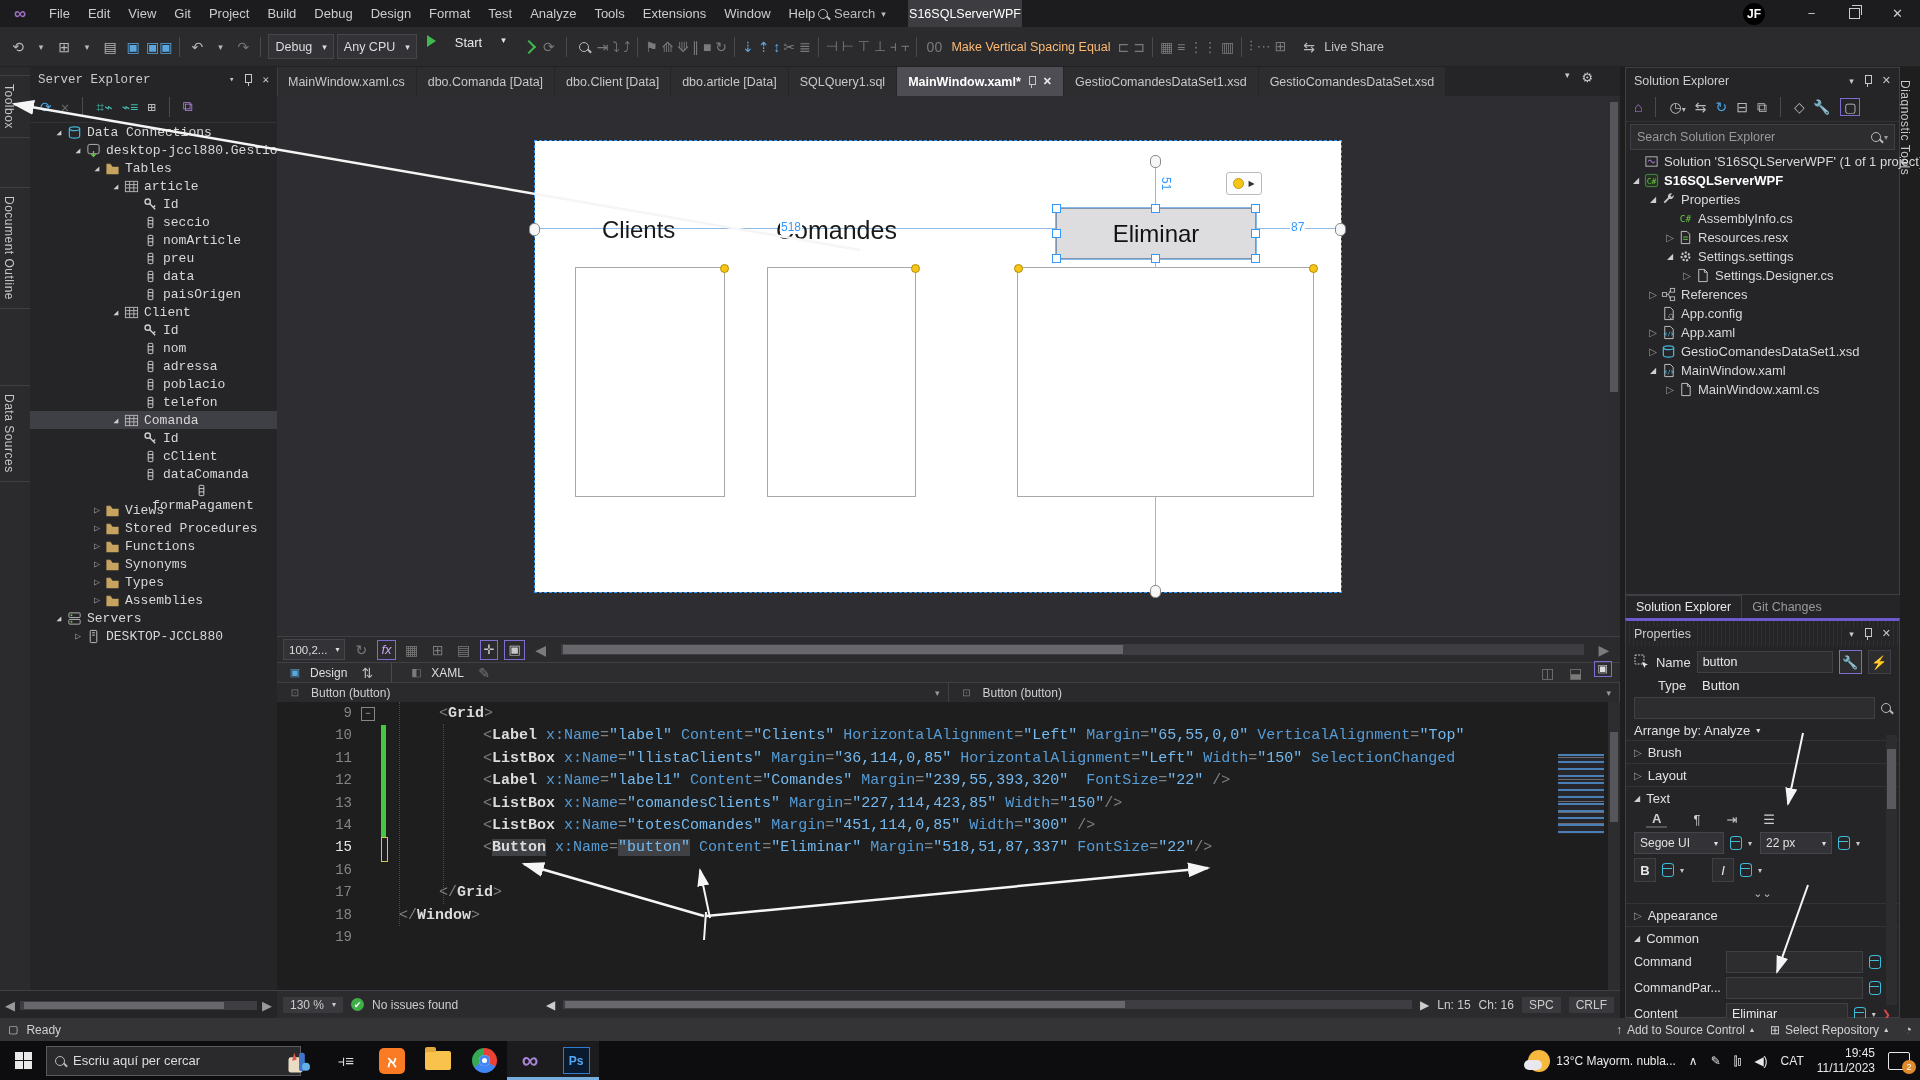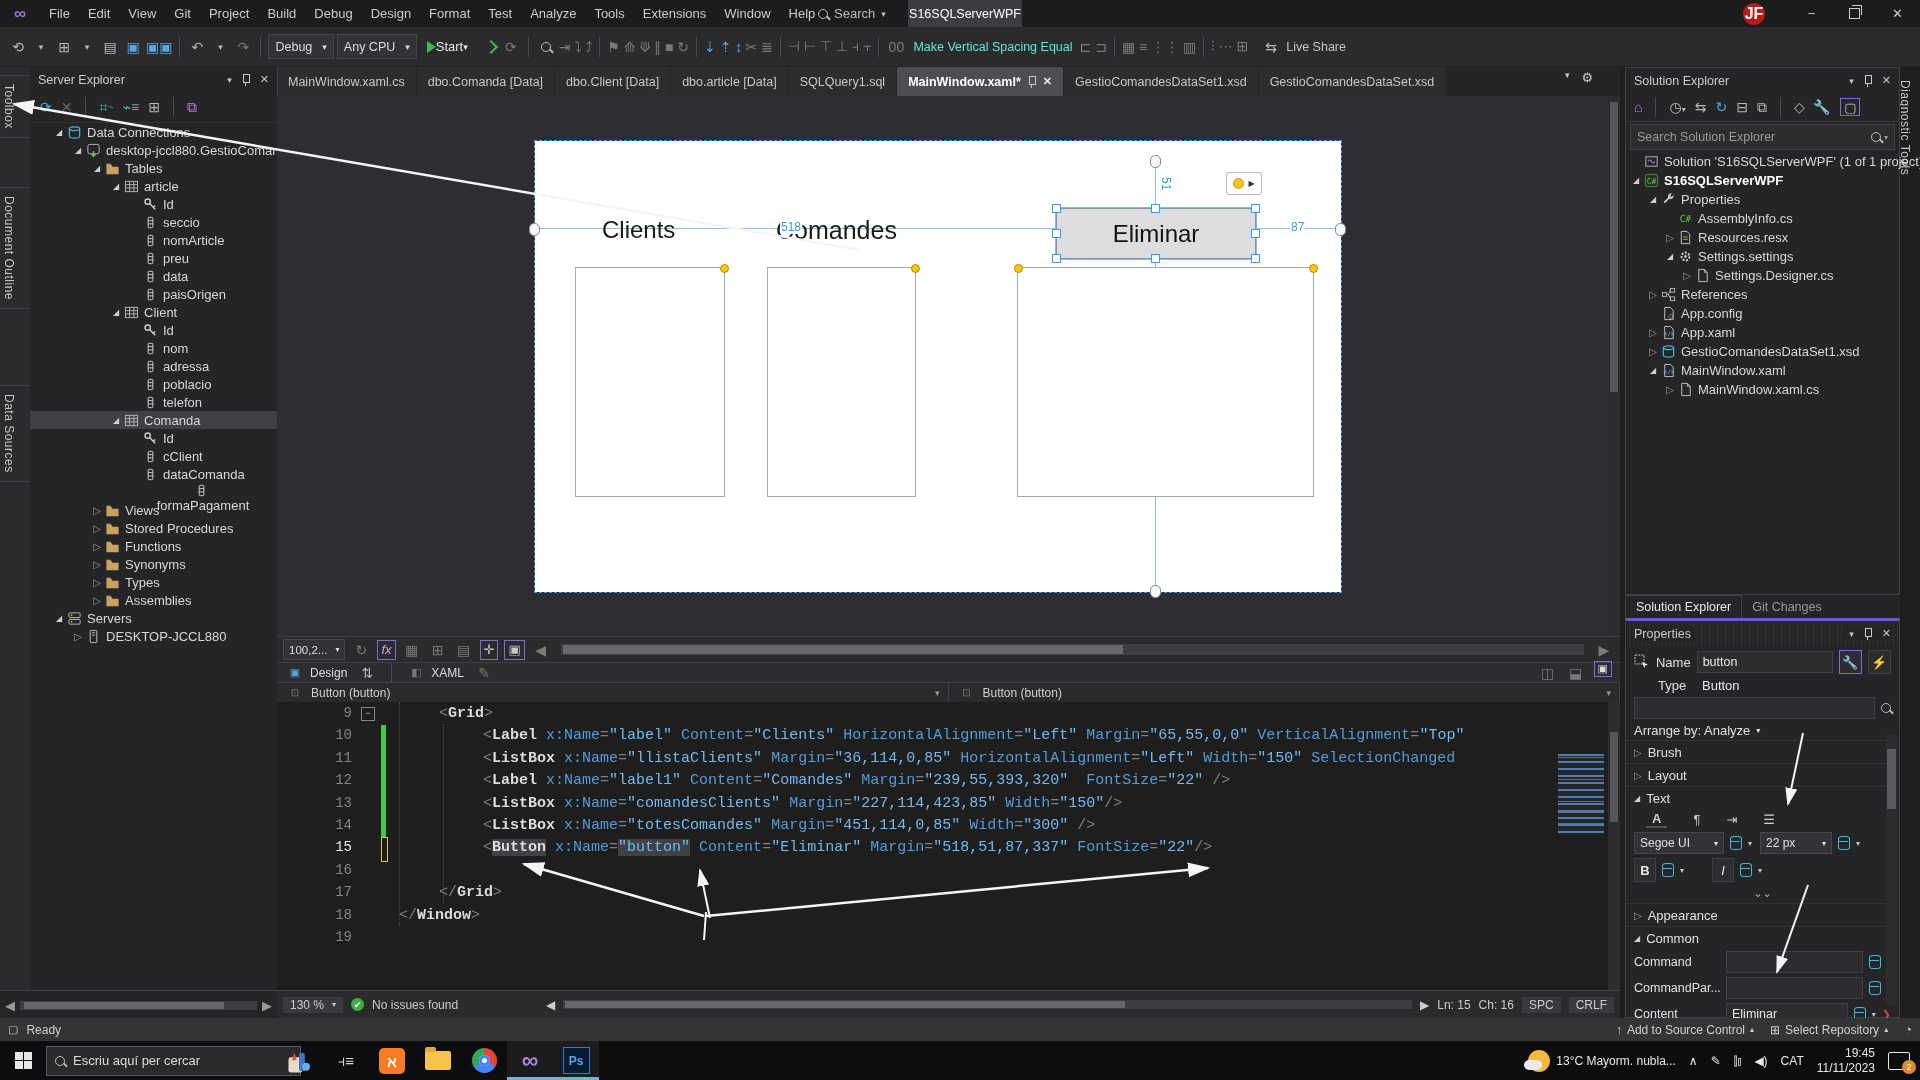--- a/index.html
+++ b/index.html
@@ -9,57 +9,57 @@
   .abs{position:absolute;}
   .row{display:flex;align-items:center;}
   .ic{display:inline-flex;align-items:center;justify-content:center;}
   
   #titlebar{left:0;top:0;width:1920px;height:27px;background:#1c1c1f;display:flex;align-items:center;}
   #vslogo{width:40px;text-align:center;color:#9b6fc3;font-size:17px;font-weight:bold;}
   .menu-item{padding:0 9px;height:27px;display:flex;align-items:center;color:#cccccc;font-size:13px;}
   #tb-search{position:absolute;left:818px;top:0;height:27px;display:flex;align-items:center;gap:6px;color:#bbbbbb;}
   #doc-title{position:absolute;left:908px;top:0;width:114px;height:27px;background:#3c3c41;color:#ffffff;
              display:flex;align-items:center;justify-content:center;font-size:12.5px;}
-  #avatar{position:absolute;left:1743px;top:3px;width:22px;height:22px;border-radius:50%;background:#b91c1c;
-          color:#fff;font-size:16px;display:flex;align-items:center;justify-content:center;font-weight:bold;}
+  #avatar{position:absolute;left:1743px;top:3px;width:22px;height:22px;border-radius:50%;background:#000000;
+          color:#fff;font-size:12px;display:flex;align-items:center;justify-content:center;font-weight:bold;}
   .winbtn{position:absolute;top:0;width:43px;height:27px;display:flex;align-items:center;justify-content:center;color:#cccccc;font-size:13px;}
   .restore-glyph{width:9px;height:9px;border:1px solid #ccc;position:relative;background:#1c1c1f;}
   .restore-glyph::before{content:"";position:absolute;left:2px;top:-4px;width:9px;height:9px;border:1px solid #ccc;border-left:none;border-bottom:none;}
   
   #toolbar{left:0;top:27px;width:1920px;height:40px;background:#2b2b2e;border-bottom:1px solid #222;display:flex;align-items:center;padding-left:8px;box-sizing:border-box;gap:3px;}
   .tbi{min-width:20px;height:24px;display:inline-flex;align-items:center;justify-content:center;color:#b9b9b9;font-size:14px;}
   .tbi.dim{color:#7a7a7a;}
   .tbi.blue{color:#5aa7e0;}
   .tbsep{width:1px;height:20px;background:#4a4a4e;margin:0 4px;}
   .tb-dd{height:23px;background:#333337;border:1px solid #464649;display:inline-flex;align-items:center;padding:0 6px;gap:10px;color:#dcdcdc;font-size:12.5px;}
-  #start-btn{display:inline-flex;align-items:center;gap:0;padding:0 7px;height:24px;color:#e8e8e8;}
+  #start-btn{display:inline-flex;gap:19px;padding:0 7px;height:24px;color:#e8e8e8;}
   .play{width:0;height:0;border-left:9px solid #3fba4e;border-top:6px solid transparent;border-bottom:6px solid transparent;}
   .play-hollow{width:8px;height:8px;border:2px solid #3fba4e;border-left:none;border-bottom:none;transform:rotate(45deg);margin-left:6px;}
-  #spacing-label{color:#5eead4;font-size:12.5px;margin:0 4px;}
+  #spacing-label{color:#fdba74;font-size:12.5px;margin:0 4px;}
   #liveshare{display:inline-flex;align-items:center;gap:5px;color:#c4c4c4;font-size:12.5px;margin-left:10px;}
   
   #tabstrip{left:277px;top:67px;width:1343px;height:29px;background:#252528;display:flex;align-items:flex-end;}
   .dtab{height:29px;display:flex;align-items:center;padding:0 11px;background:#2d2d30;color:#c8c8c8;font-size:12.5px;margin-right:1px;gap:7px;white-space:nowrap;}
   .dtab.active{background:#4d4d53;color:#ffffff;font-weight:bold;}
   .dtab .tabx{color:#e8e8e8;font-size:11px;}
   #tabstrip-icons{position:absolute;left:1565px;top:70px;display:flex;gap:12px;color:#c8c8c8;font-size:13px;}
   
   #left-rail{left:0;top:67px;width:30px;height:951px;background:#2b2b2e;}
   .rail-tab{position:absolute;left:0;width:26px;background:#2b2b2e;border:1px solid #3f3f46;border-left:none;
             writing-mode:vertical-lr;color:#c8c8c8;font-size:12px;padding:8px 2px;letter-spacing:.5px;}
   #right-rail-tab{position:absolute;left:1898px;top:80px;width:20px;writing-mode:vertical-lr;color:#c8c8c8;font-size:12px;letter-spacing:.5px;}
   .panel-title{height:25px;display:flex;align-items:center;padding:0 8px;color:#cccccc;font-size:12.5px;}
   .pt-icons{margin-left:auto;display:flex;gap:10px;color:#c8c8c8;font-size:11px;align-items:center;}
   .mag{width:8px;height:8px;border:1.5px solid #b9b9b9;border-radius:50%;position:relative;display:inline-block;}
   .mag::after{content:"";position:absolute;left:7px;top:7px;width:5px;height:1.5px;background:#b9b9b9;transform:rotate(45deg);}
   .pin-icon{display:inline-block;width:8px;height:12px;position:relative;}
   .pin-icon::before{content:"";position:absolute;left:1px;top:0;width:5px;height:7px;border:1.2px solid #c8c8c8;}
   .pin-icon::after{content:"";position:absolute;left:3.5px;top:8px;width:1.2px;height:4px;background:#c8c8c8;}
   
-  #server-explorer{left:30px;top:67px;width:247px;height:951px;background:#252528;border-right:1px solid #3f3f46;}
+  #server-explorer{left:30px;top:67px;width:247px;height:951px;background:#252528;border-right:1px solid #3f3f46;font-family:Liberation Mono, monospace;}
   #se-toolbar{height:30px;display:flex;align-items:center;gap:9px;padding:0 10px;border-bottom:1px solid #333;}
   .seti{font-size:14px;color:#b9b9b9;}
   .tree{position:relative;}
   .trow{height:18px;display:flex;align-items:center;white-space:nowrap;font-size:13px;color:#d8d8d8;}
   .trow.sel{background:#3f3f46;}
   .trow .tw{width:12px;display:inline-block;text-align:center;font-size:8px;color:#cfcfcf;flex:none;}
   .trow .tw.col{color:#9a9a9a;font-size:10px;}
   .trow svg{flex:none;margin:0 5px 0 2px;}
   .srow{height:19px;font-size:13px;}
   

